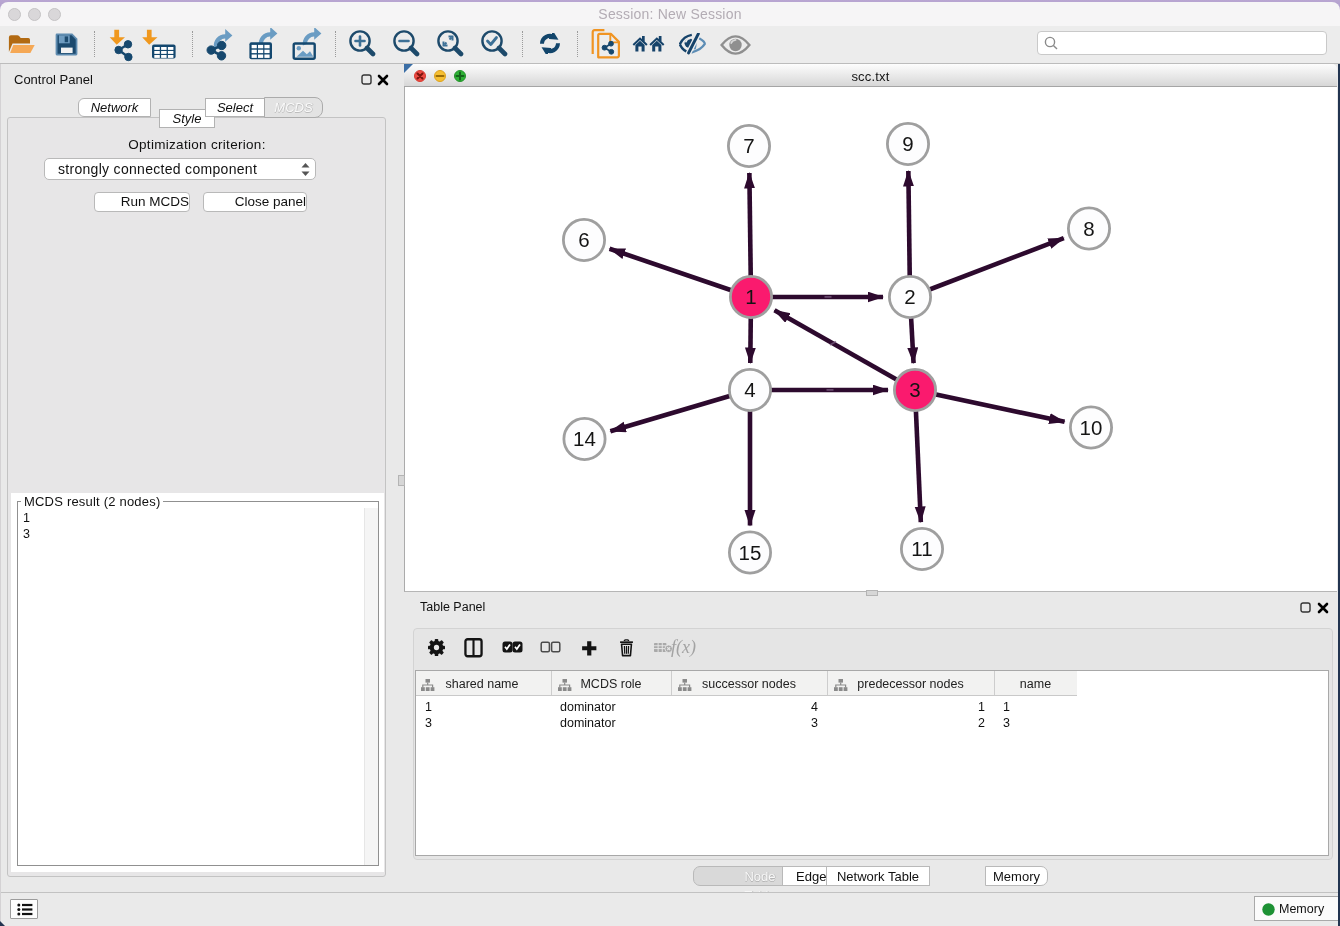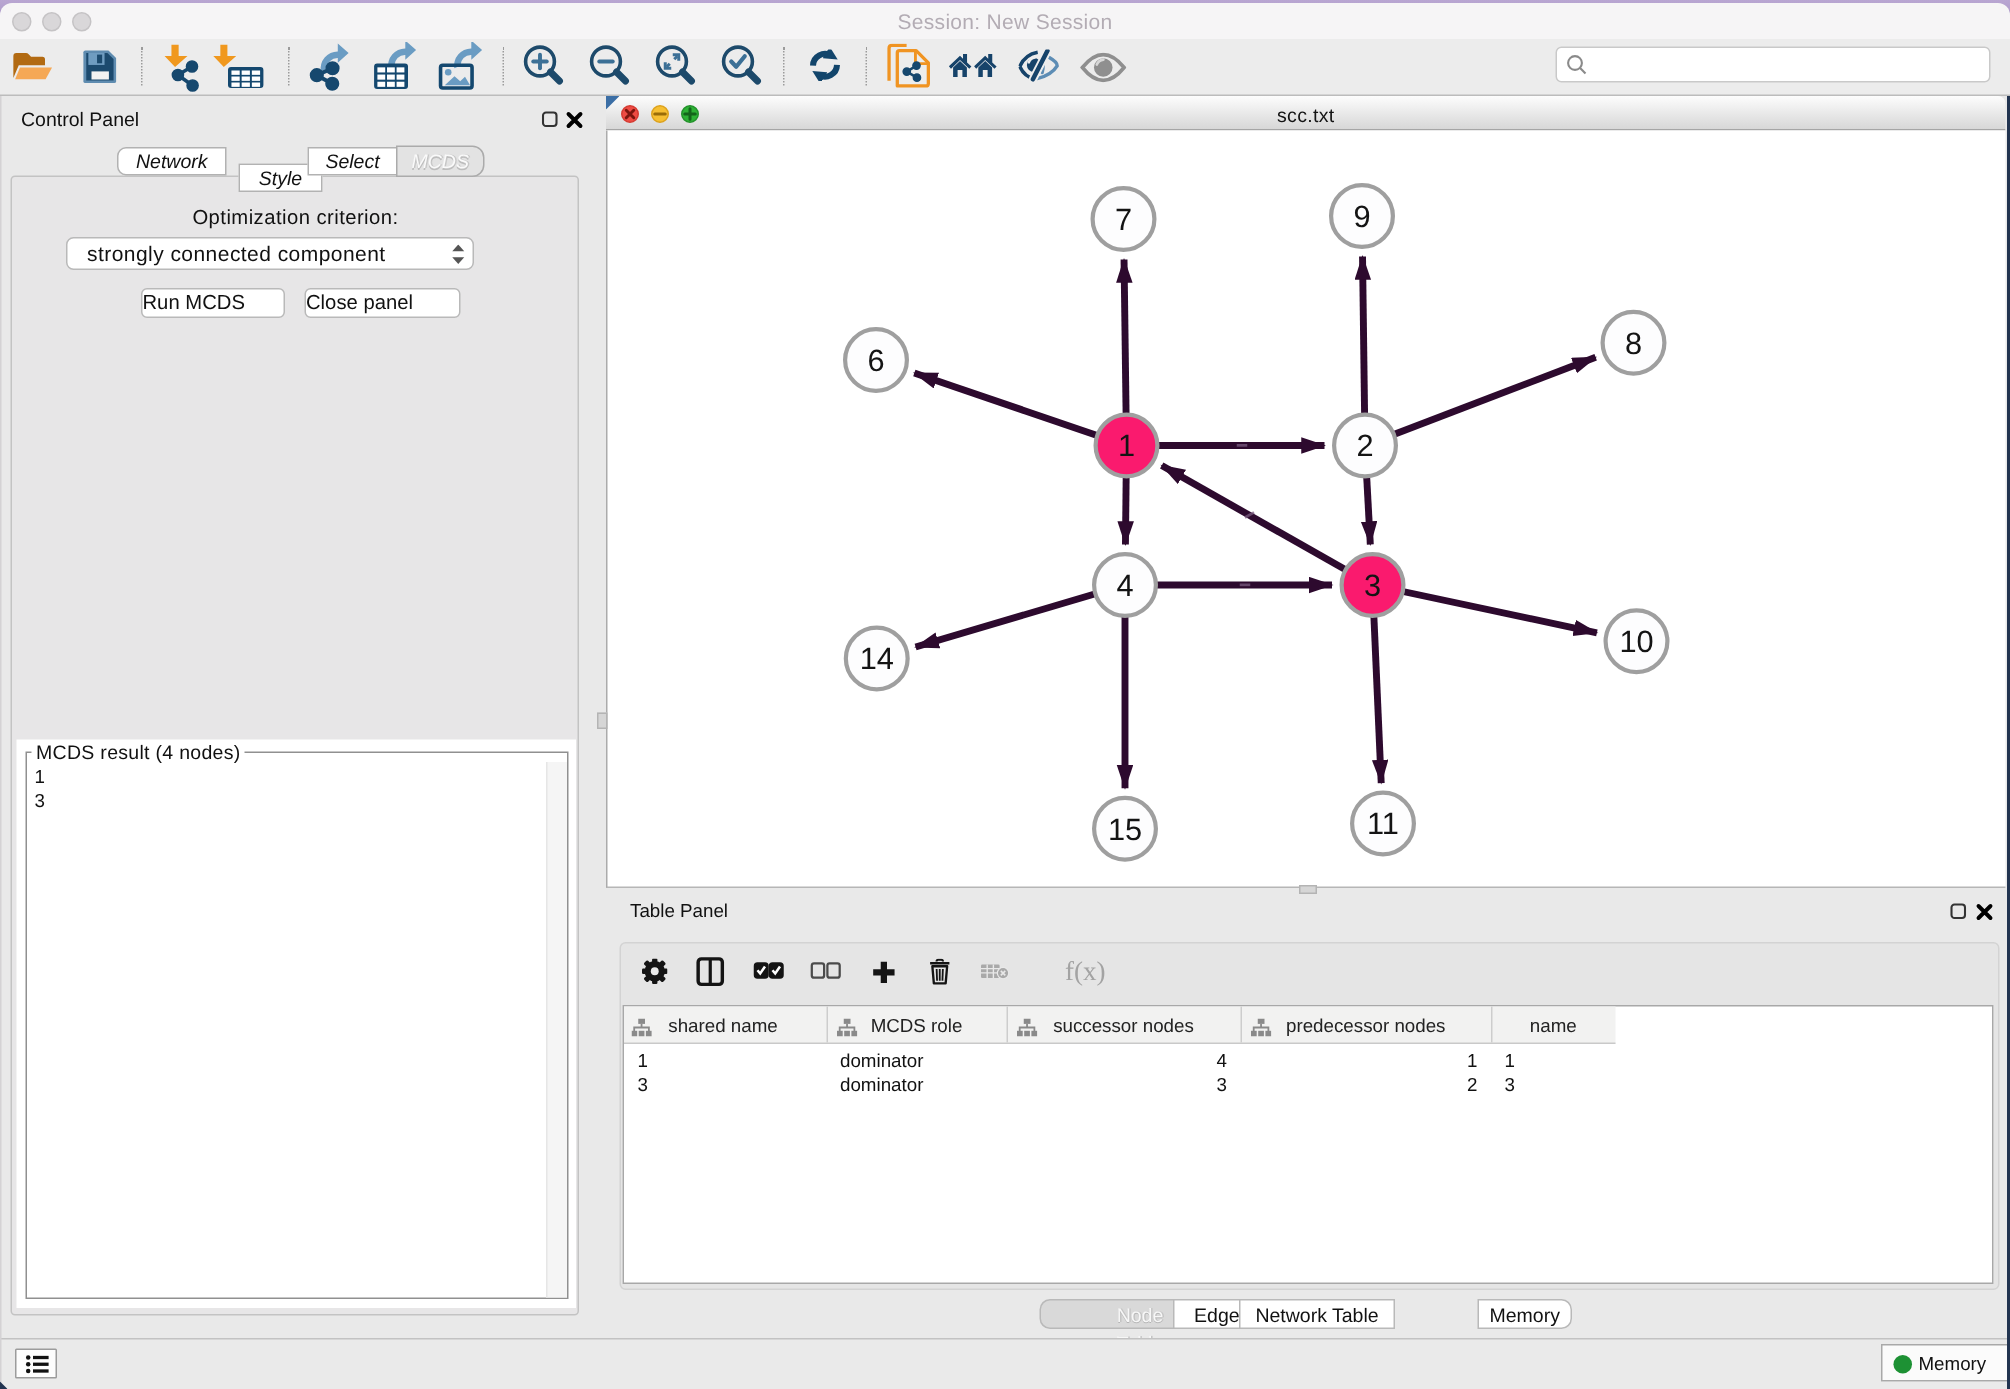--- a/index.html
+++ b/index.html
@@ -12,21 +12,21 @@
   #toolbar{left:0;top:26px;width:1340px;height:37px;background:#ececec;border-bottom:1px solid #bcbcbc;box-sizing:content-box;}
   .sep{position:absolute;top:31px;height:26px;width:0;border-left:1px dotted #9b9b9b;}
   #search{left:1037px;top:31px;width:290px;height:24px;background:#fff;border:1px solid #c9c9c9;border-radius:4px;box-sizing:border-box;}
   
   #cp-title{left:14px;top:72px;font-size:13px;color:#111;}
   #cp-body{left:7px;top:117px;width:379px;height:760px;background:#e7e6e7;border:1px solid #c3c3c3;border-radius:3px;box-sizing:border-box;}
   .tab{position:absolute;top:98px;height:19px;background:#fff;border:1px solid #b2b2b2;box-sizing:border-box;font-size:13px;color:#111;text-align:center;line-height:18px;font-style:italic;}
   .tabsel{background:#e3e3e3;color:#fafafa;text-shadow:0 1px 0 #bdbdbd, 1px 0 0 #c8c8c8;border:1px solid #ababab;}
   #opt-label{left:8px;top:137px;width:378px;text-align:center;font-size:13.5px;letter-spacing:0.3px;color:#111;}
   #opt-select{left:44px;top:158px;width:272px;height:22px;background:#fff;border:1px solid #b9b9b9;border-radius:5px;box-sizing:border-box;font-size:14px;letter-spacing:0.3px;color:#111;line-height:21px;padding-left:13px;}
-  .btn{position:absolute;top:192px;height:20px;background:#fff;border:1px solid #b9b9b9;border-radius:4px;box-sizing:border-box;font-size:13.5px;color:#111;text-align:left;line-height:18px;}
+  .btn{position:absolute;top:192px;height:20px;background:#fff;border:1px solid #b9b9b9;border-radius:4px;box-sizing:border-box;font-size:13.5px;color:#111;text-align:right;line-height:18px;}
   #results{left:11px;top:493px;width:373px;height:379px;background:#fff;}
   #fieldset{left:17px;top:501px;width:362px;height:365px;border:1px solid #909090;box-sizing:border-box;}
   #legend{left:21px;top:494px;font-size:13px;letter-spacing:0.2px;color:#111;background:#fff;padding:0 3px;}
   #res1{left:23px;top:511px;font-size:12.5px;color:#111;}
   #res2{left:23px;top:527px;font-size:12.5px;color:#111;}
   #res-sb{left:364px;top:508px;width:13px;height:357px;background:#f5f5f5;border-left:1px solid #e6e6e6;}
   #net-titlebar{left:404px;top:64px;width:933px;height:23px;background:linear-gradient(180deg,#fdfdfd,#d7d7d7);border-bottom:1px solid #a5a5a5;border-top-left-radius:5px;border-top-right-radius:5px;box-sizing:border-box;}
   #net-title{left:404px;top:69px;width:933px;text-align:center;font-size:13px;letter-spacing:0.2px;color:#141414;}
   #net-canvas{left:404px;top:87px;width:933px;height:505px;background:#fff;border-left:1px solid #ababab;border-bottom:1px solid #b6b6b6;box-sizing:border-box;}
   .tl{position:absolute;top:70px;width:12px;height:12px;border-radius:50%;box-sizing:border-box;}
@@ -234,21 +234,21 @@
 <div class="abs" id="opt-select">strongly connected component
   <svg style="position:absolute;right:5px;top:4px;" width="9" height="13" viewBox="0 0 9 13">
       <path d="M4.5 0 L8.5 4.5 L0.5 4.5 Z" fill="#555"></path>
       <path d="M4.5 13 L8.5 8.5 L0.5 8.5 Z" fill="#555"></path>
     </svg>
 </div>
 <div class="btn" style="left:94px;width:96px;">Run MCDS</div>
 <div class="btn" style="left:203px;width:104px;">Close panel</div>
 <div class="abs" id="results"></div>
 <div class="abs" id="fieldset"></div>
-<div class="abs" id="legend">MCDS result (4 nodes)</div>
+<div class="abs" id="legend">MCDS result (2 nodes)</div>
 <div class="abs" id="res1">1</div>
 <div class="abs" id="res2">3</div>
 <div class="abs" id="res-sb"></div>
 
 <div class="abs" id="net-titlebar"></div>
 <svg class="abs" style="left:404px;top:64px;" width="9" height="9">
     <path d="M0 0 L9 0 L0 9 Z" fill="#3b6ea5"></path>
   </svg>
 <div class="abs" id="net-title">scc.txt</div>
 <div class="tl" style="left:413.5px;background:#ee4b43;border:1px solid #d53c33;"></div>
@@ -380,21 +380,21 @@
   </g>
   <g stroke="#e9e9e9" stroke-width="1.1">
     <line x1="0" y1="4.4" x2="15" y2="4.4"></line>
       <line x1="0" y1="7.8" x2="15" y2="7.8"></line>
     <line x1="5" y1="1" x2="5" y2="12"></line>
       <line x1="10" y1="1" x2="10" y2="12"></line>
   </g>
   <circle cx="17.8" cy="8" r="4.6" fill="#a9a9a9" stroke="#e9e9e9" stroke-width="1"></circle>
   <path d="M16 6.2 L19.6 9.8 M19.6 6.2 L16 9.8" stroke="#e9e9e9" stroke-width="1.3"></path>
 </svg>
-<div class="abs" style="left:710px;top:637px;font-family:'Liberation Serif',serif;font-size:18px;color:#a3a3a3;">f(x)</div>
+<div class="abs" style="left:671px;top:637px;font-family:'Liberation Serif',serif;font-style:italic;font-size:18px;color:#a3a3a3;">f(x)</div>
 <div class="abs" id="tbl"></div>
 <div class="abs" id="tbl-head"></div>
 <div class="hdiv" style="left:551px;"></div>
 <div class="hdiv" style="left:671px;"></div>
 <div class="hdiv" style="left:827px;"></div>
 <div class="hdiv" style="left:994px;"></div>
 <svg class="abs" style="left:421px;top:678.5px;" width="14" height="12" viewBox="0 0 14 12">
     <use href="#treeicon"></use>
   </svg>
 <svg class="abs" style="left:558px;top:678.5px;" width="14" height="12" viewBox="0 0 14 12">

